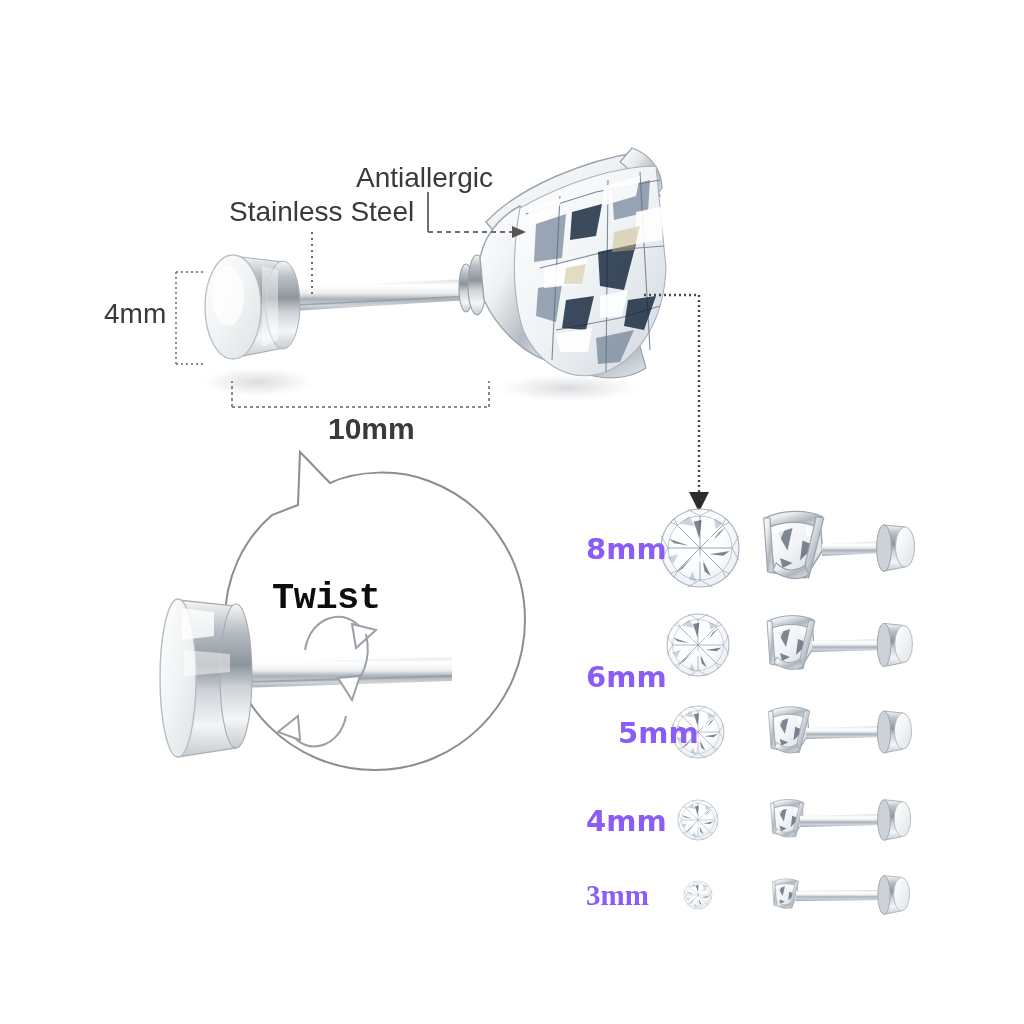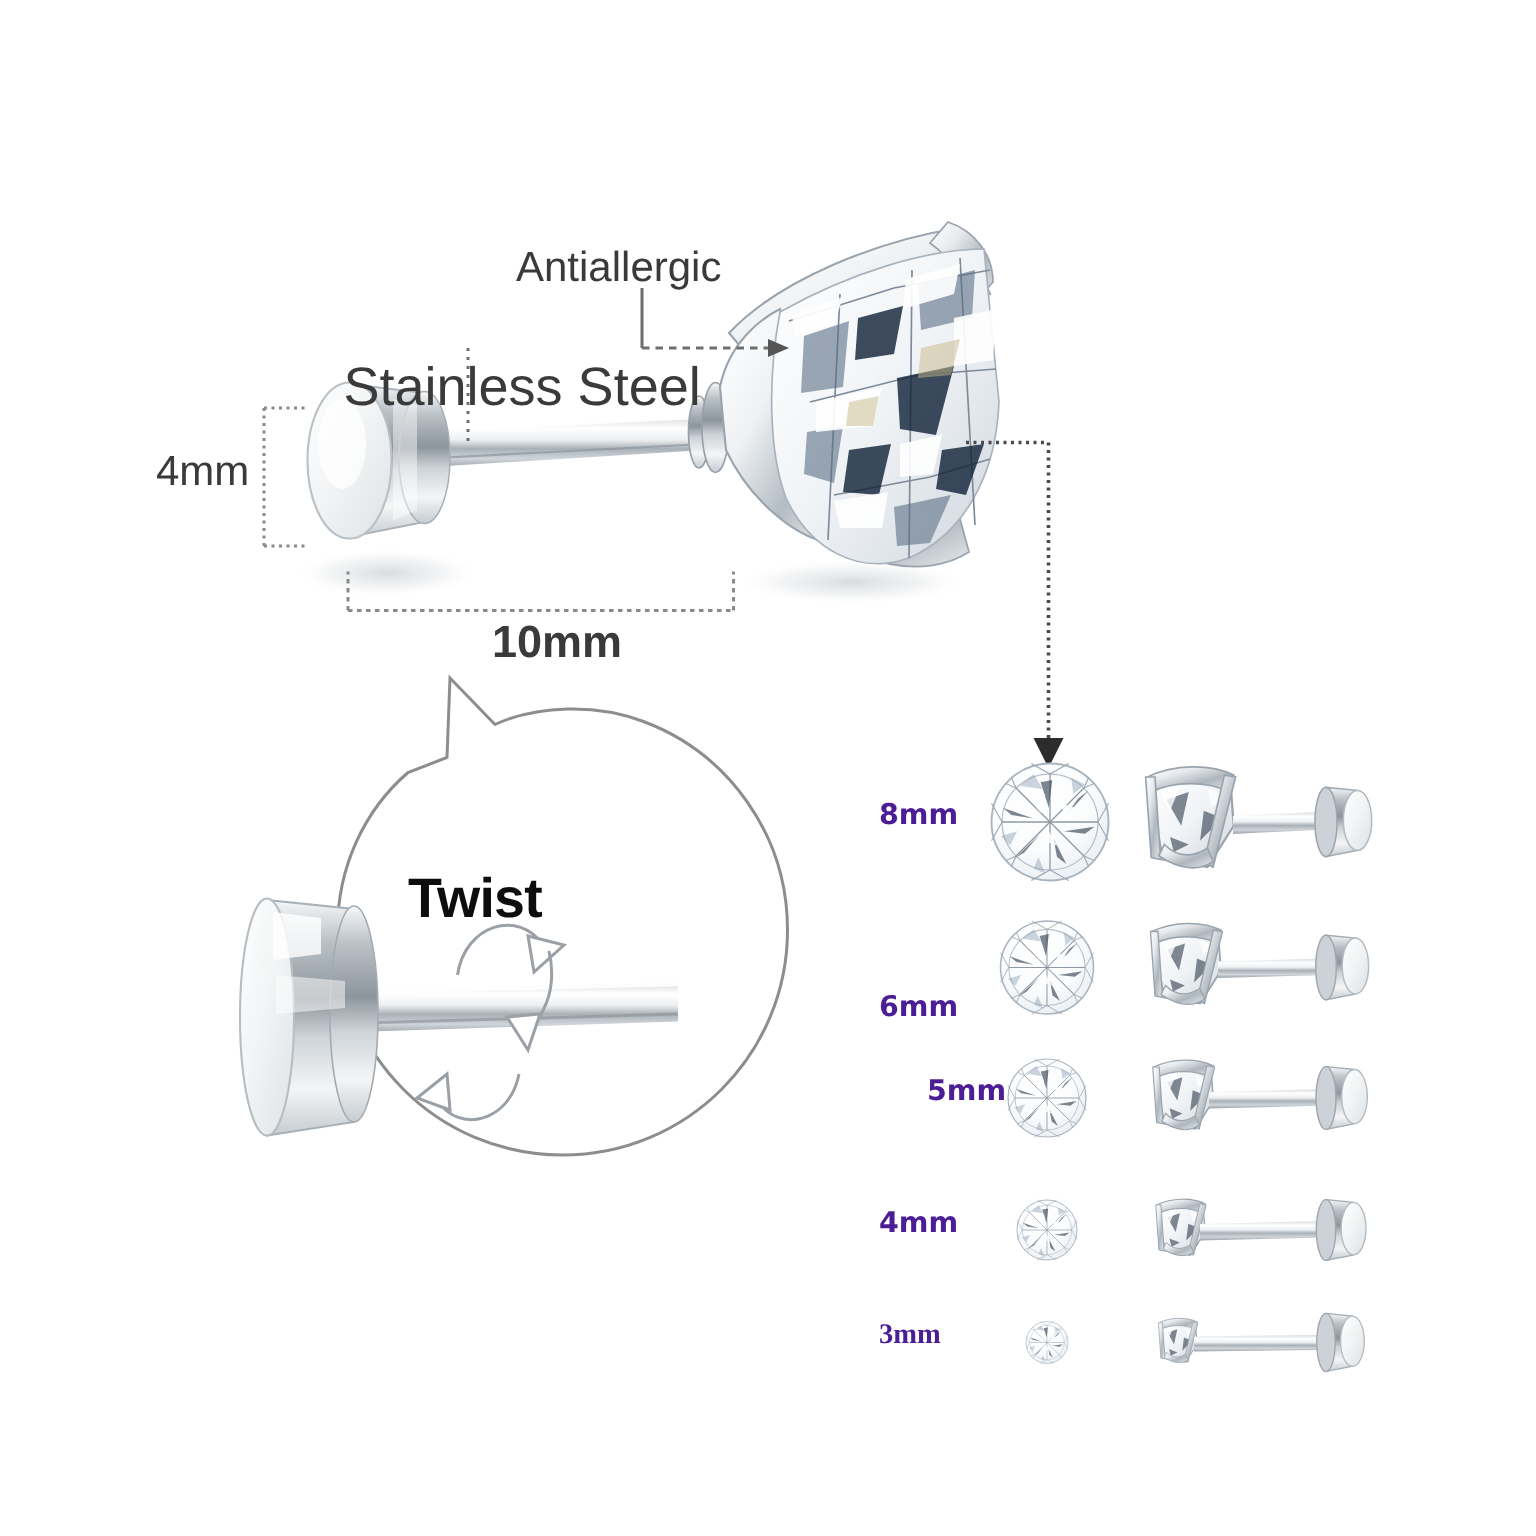--- a/index.html
+++ b/index.html
@@ -4,27 +4,27 @@
 <style>
   html,body{margin:0;padding:0;background:#ffffff;}
   body{
     width:1024px;height:1024px;position:relative;overflow:hidden;
     font-family:"Liberation Sans","DejaVu Sans",sans-serif;
     background:#ffffff;
   }
   #stage{position:absolute;inset:0;width:1024px;height:1024px;}
   #stage > svg{position:absolute;left:0;top:0;}
   .lbl{position:absolute;color:#3a3a3a;white-space:nowrap;line-height:1;}
-  .lbl-antiallergic{left:344px;top:164px;font-size:28px;}
-  .lbl-stainless{left:229px;top:198px;font-size:36px;margin-top:42px;}
+  .lbl-antiallergic{left:356px;top:164px;font-size:28px;}
+  .lbl-stainless{left:229px;top:198px;font-size:28px;}
   .lbl-4mm{left:104px;top:300px;font-size:28px;}
   .lbl-10mm{left:328px;top:414px;font-size:30px;font-weight:bold;}
   .lbl-twist{left:272px;top:580px;font-size:37px;font-weight:bold;color:#0d0d0d;
-             font-family:Liberation Sans, sans-serif;letter-spacing:-0.5px;text-align:center;}
-  .size-lbl{position:absolute;font-size:19px;font-weight:bold;color:#4c1d95;
+             font-family:Liberation Mono, monospace;letter-spacing:-0.5px;text-align:center;}
+  .size-lbl{position:absolute;font-size:29px;font-weight:bold;color:#8b5cf6;
             font-family:"DejaVu Sans","Liberation Sans",sans-serif;white-space:nowrap;}
 </style>
 </head>
 <body>
 
 <div id="stage">
 
   <svg width="1024" height="1024" viewBox="0 0 1024 1024">
     <defs>
 

